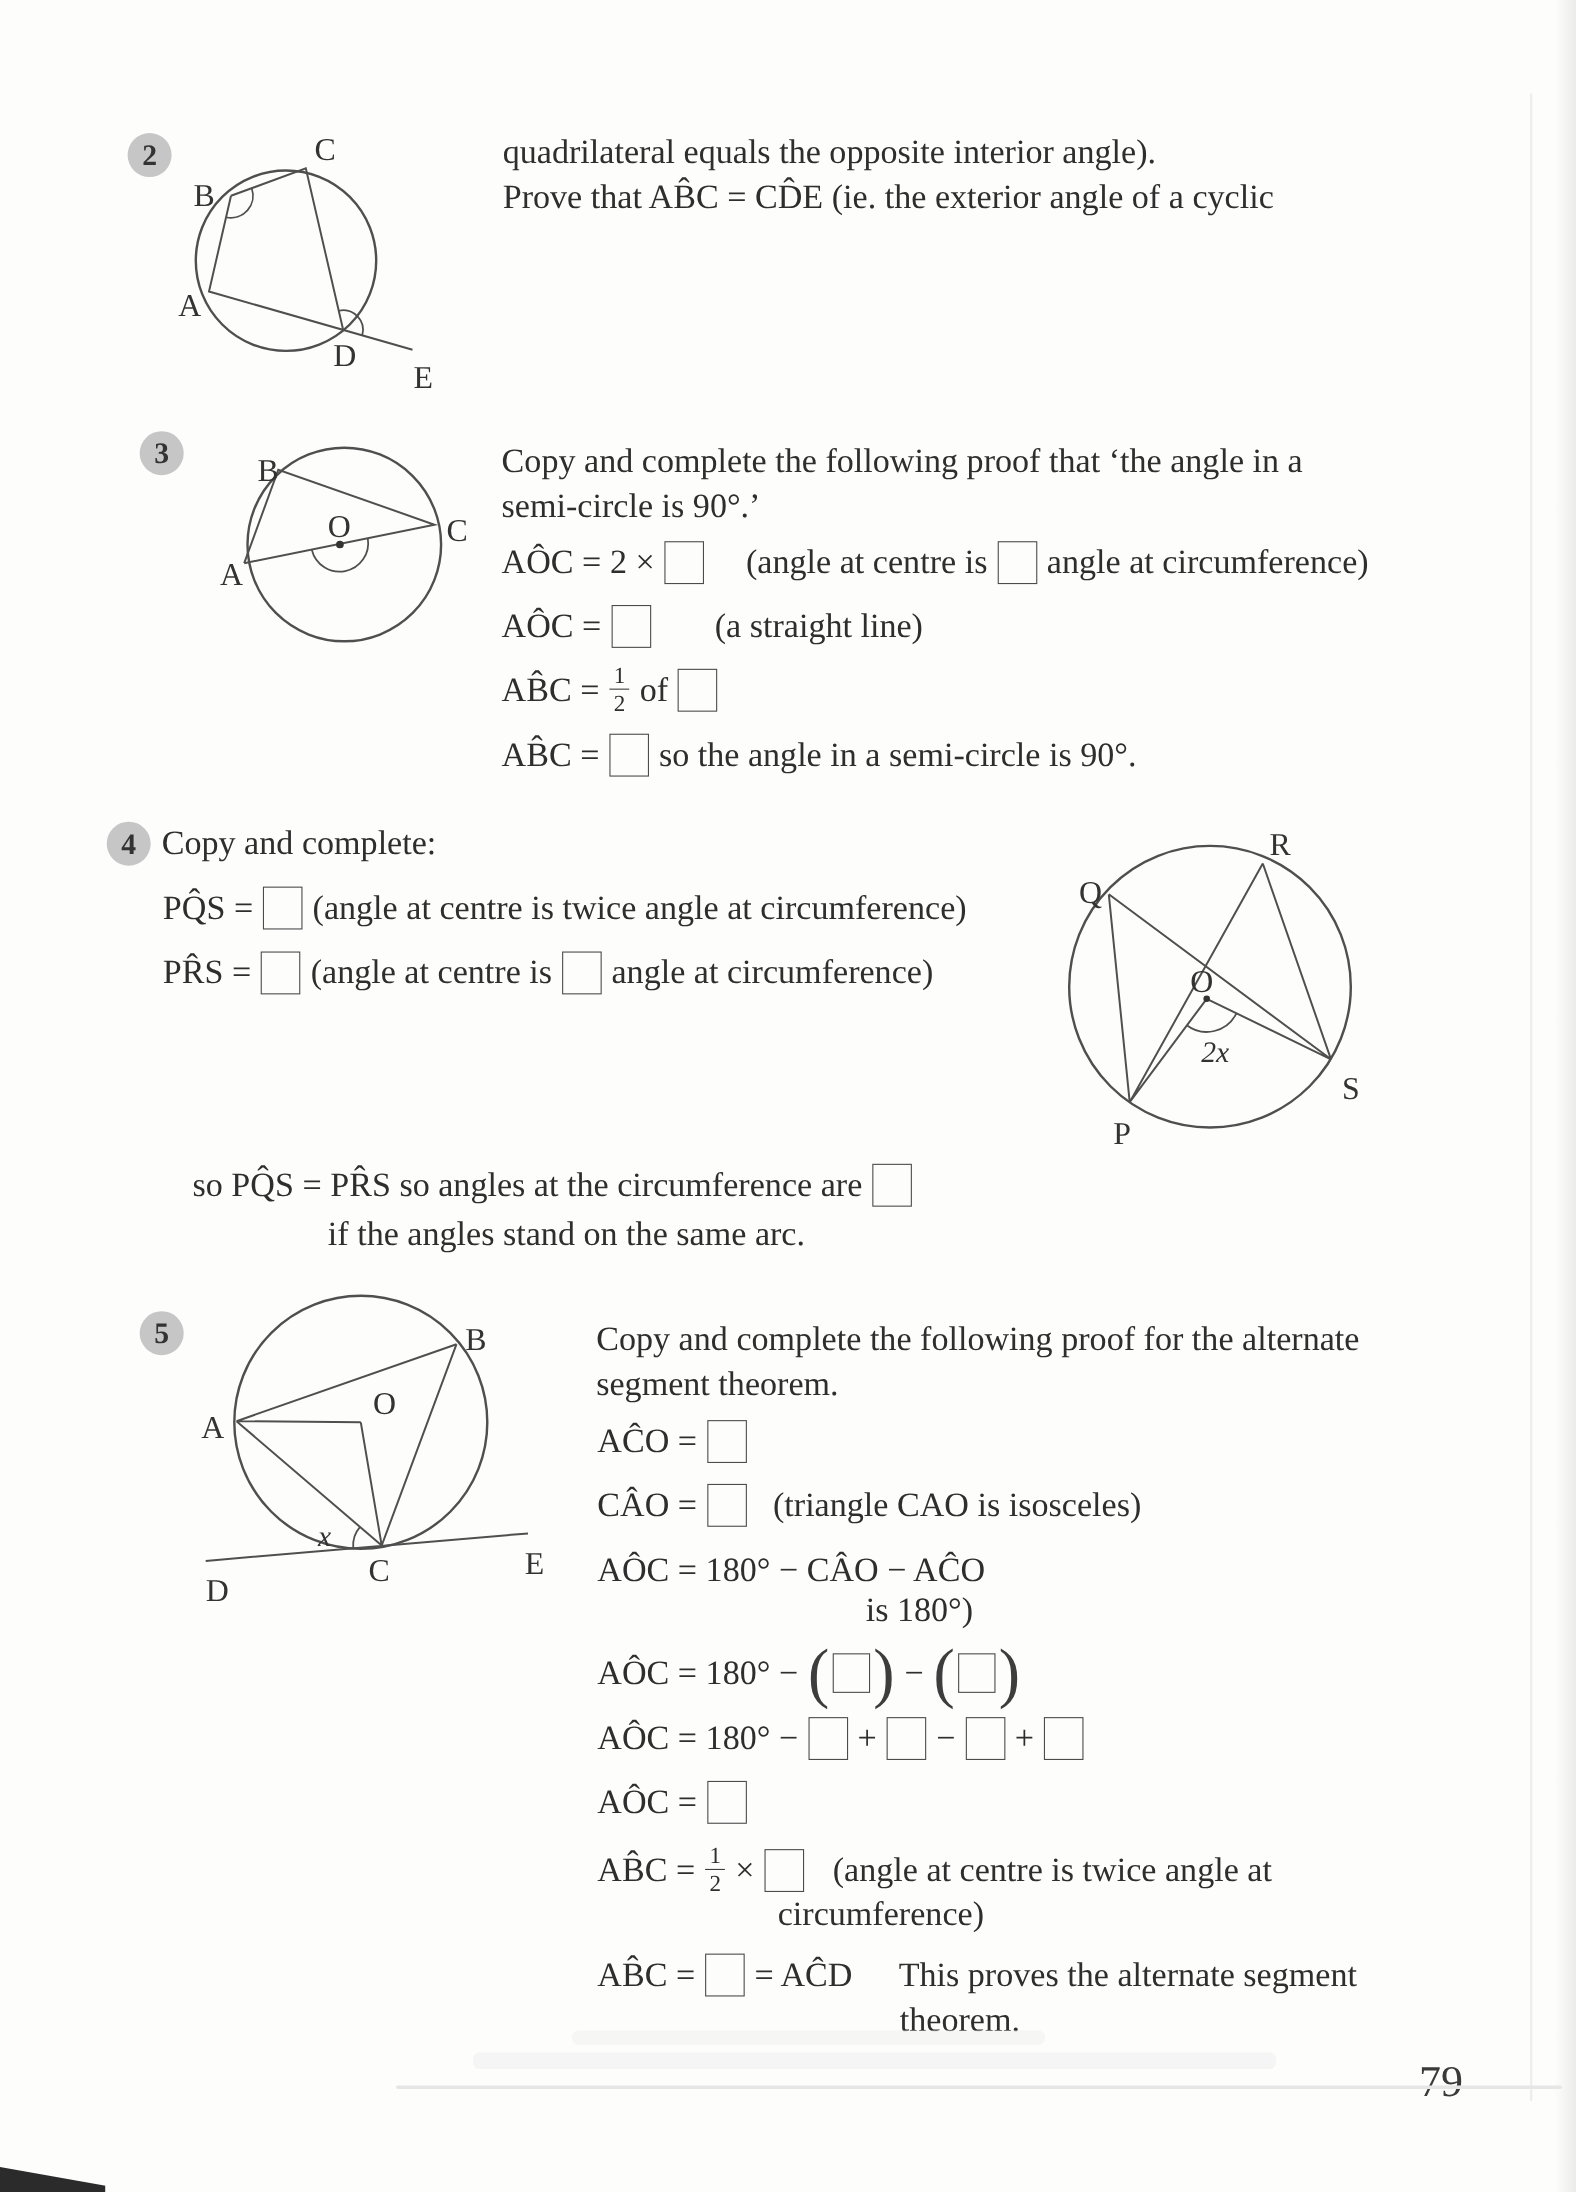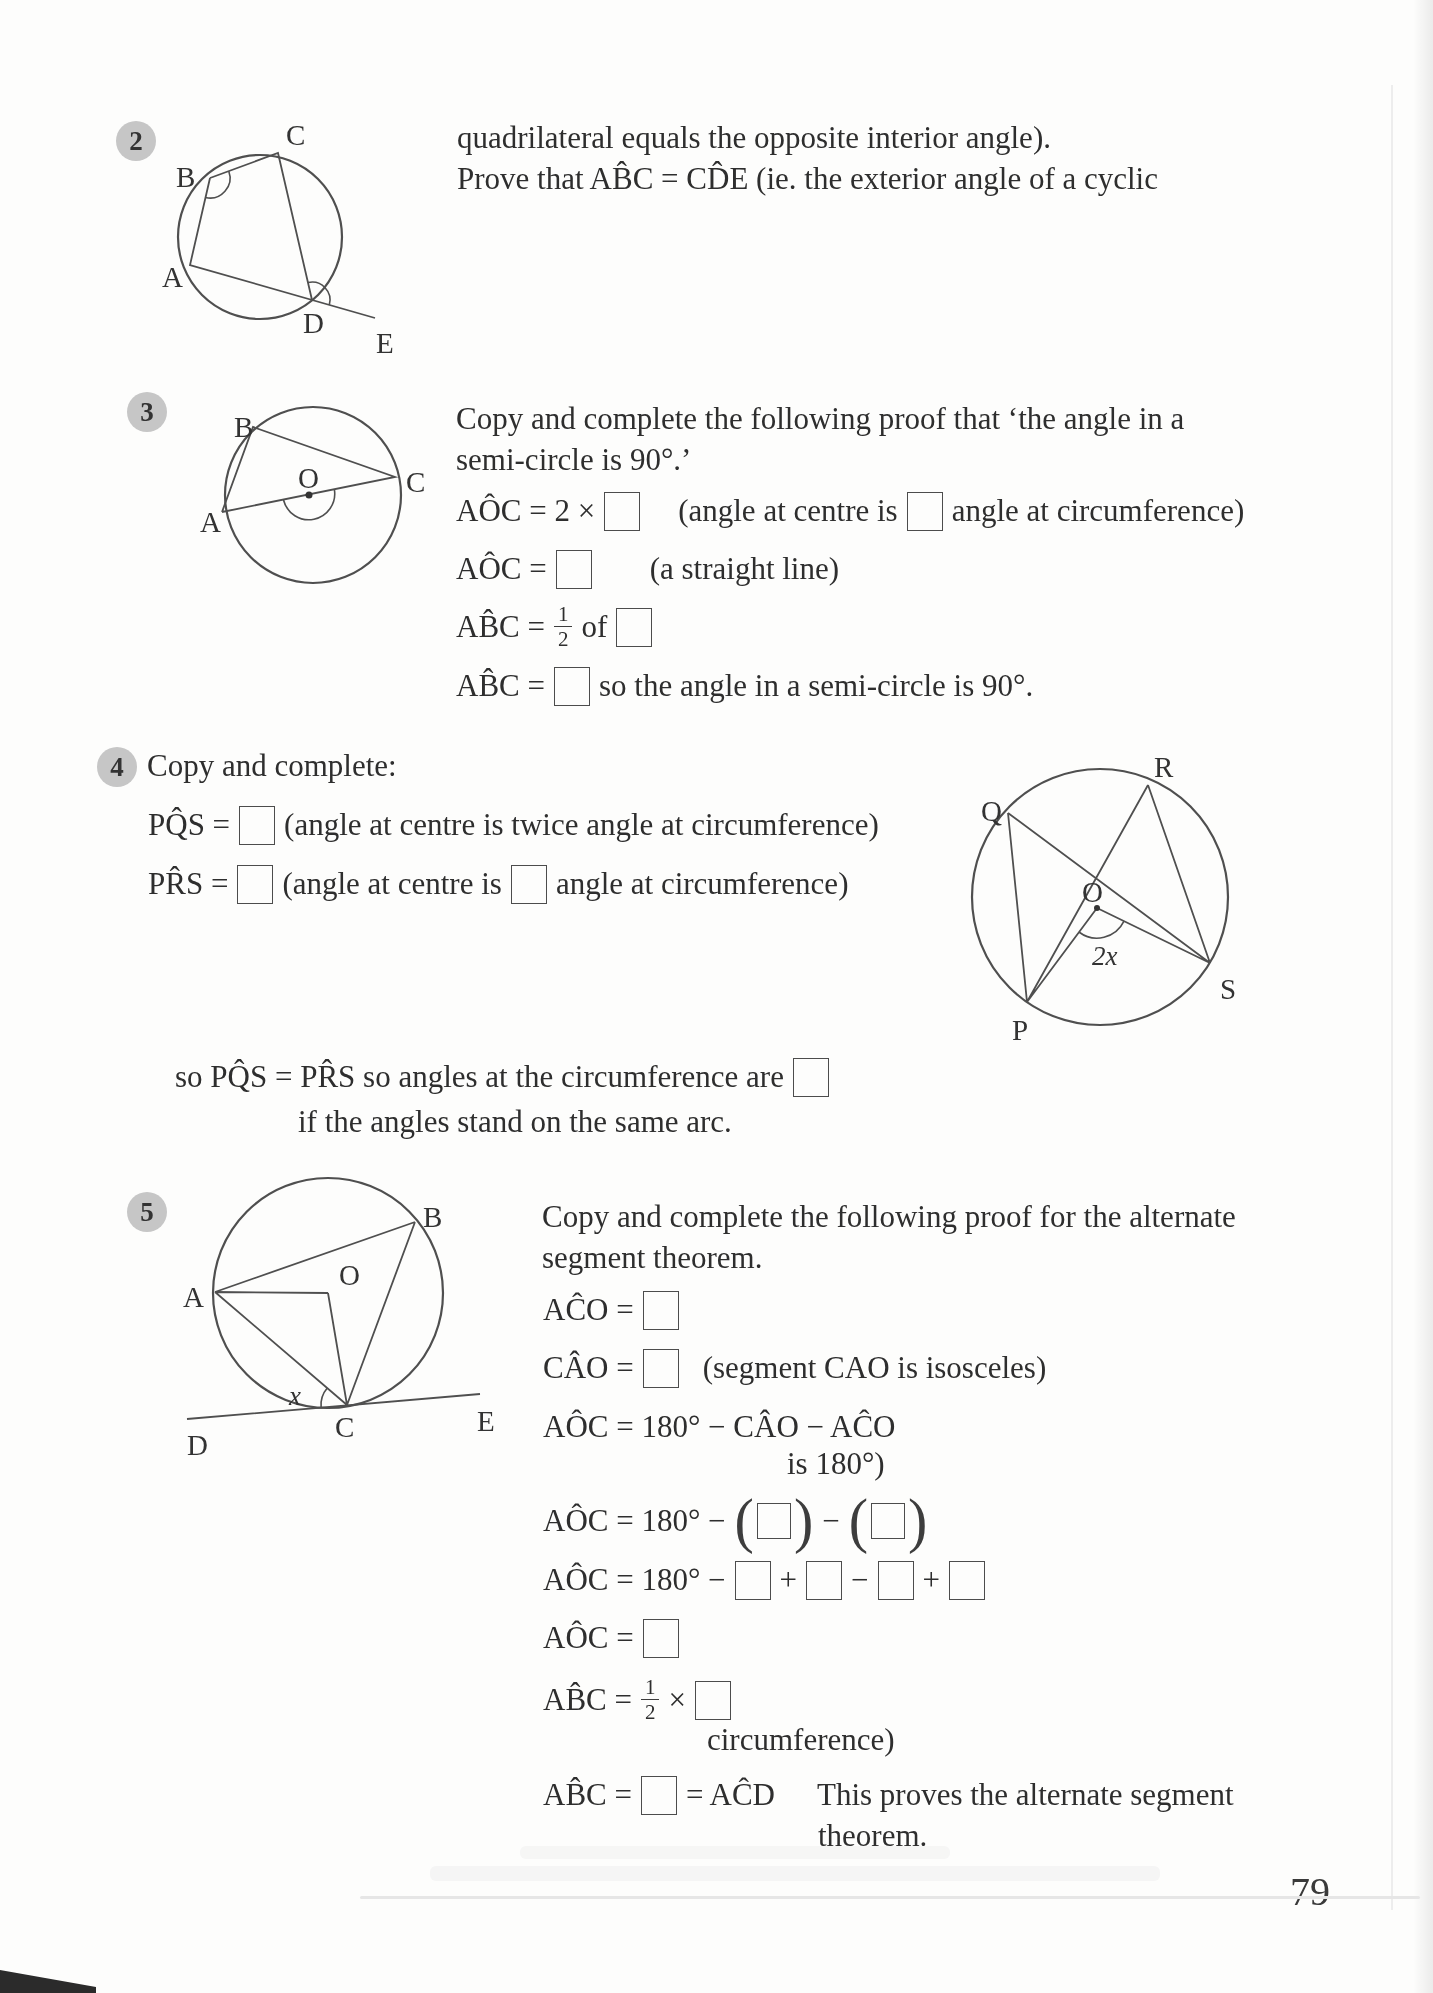--- a/index.html
+++ b/index.html
@@ -167,21 +167,21 @@
 
   <div class="proof-line" style="left:543px;top:1284px">
       <span class="seg-t">AĈO =</span>
       <span class="ansbox"></span>
       <span class="seg-g" style="width: 6px;"></span>
     </div>
   <div class="proof-line" style="left:543px;top:1342px">
       <span class="seg-t">CÂO =</span>
       <span class="ansbox"></span>
       <span class="seg-g" style="width: 6px;"></span>
-      <span class="seg-t">(segment CAO is isosceles)</span>
+      <span class="seg-t">(triangle CAO is isosceles)</span>
     </div>
   <div class="proof-line" style="left:543px;top:1401px">
       <span class="seg-t">AÔC = 180° − CÂO − AĈO</span>
       <span class="seg-g" style="width: 6px;"></span>
     </div>
   <div class="note" style="left:787px;top:1446px">is 180°)</div>
   <div class="proof-line xtall" style="left:543px;top:1485px">
       <span class="seg-t">AÔC = 180° −</span>
       <span class="pbox">
         <span class="paren">(</span>
@@ -211,20 +211,21 @@
     </div>
   <div class="proof-line tall" style="left:543px;top:1666px">
       <span class="seg-t">AB̂C =</span>
       <span class="frac">
         <span class="num">1</span>
         <span class="den">2</span>
       </span>
       <span class="seg-t">×</span>
       <span class="ansbox"></span>
       <span class="seg-g" style="width: 8px;"></span>
+      <span class="seg-t">(angle at centre is twice angle at</span>
     </div>
   <div class="note" style="left:707px;top:1722px">circumference)</div>
   <div class="proof-line" style="left:543px;top:1769px">
       <span class="seg-t">AB̂C =</span>
       <span class="ansbox"></span>
       <span class="seg-t">= AĈD</span>
       <span class="seg-g" style="width: 24px;"></span>
       <span class="seg-t">This proves the alternate segment</span>
     </div>
   <div class="note" style="left:818px;top:1818px">theorem.</div>

